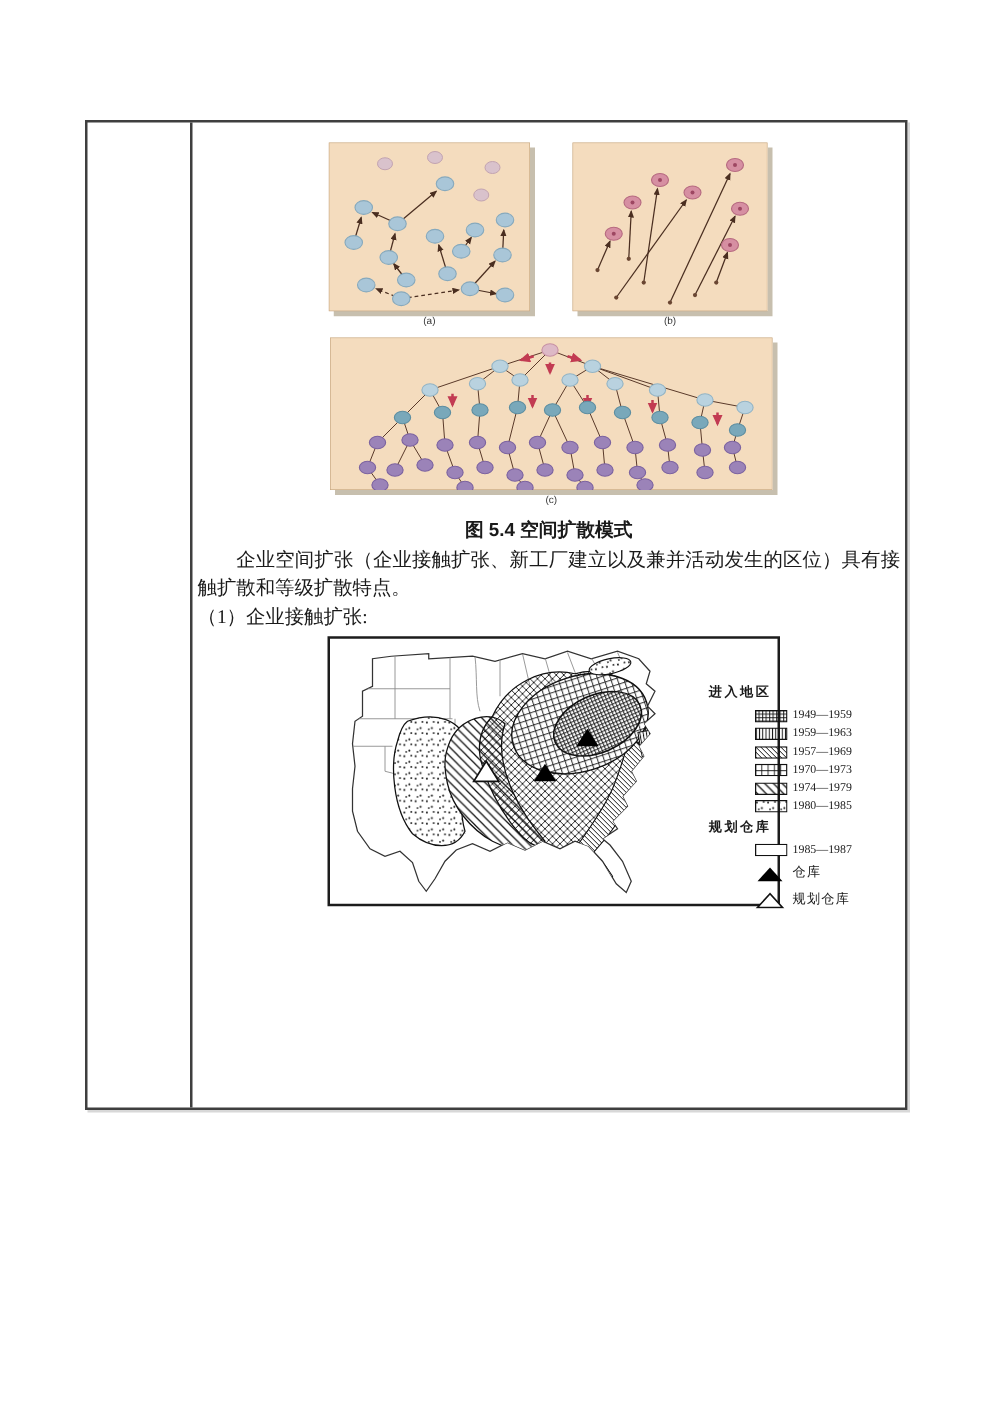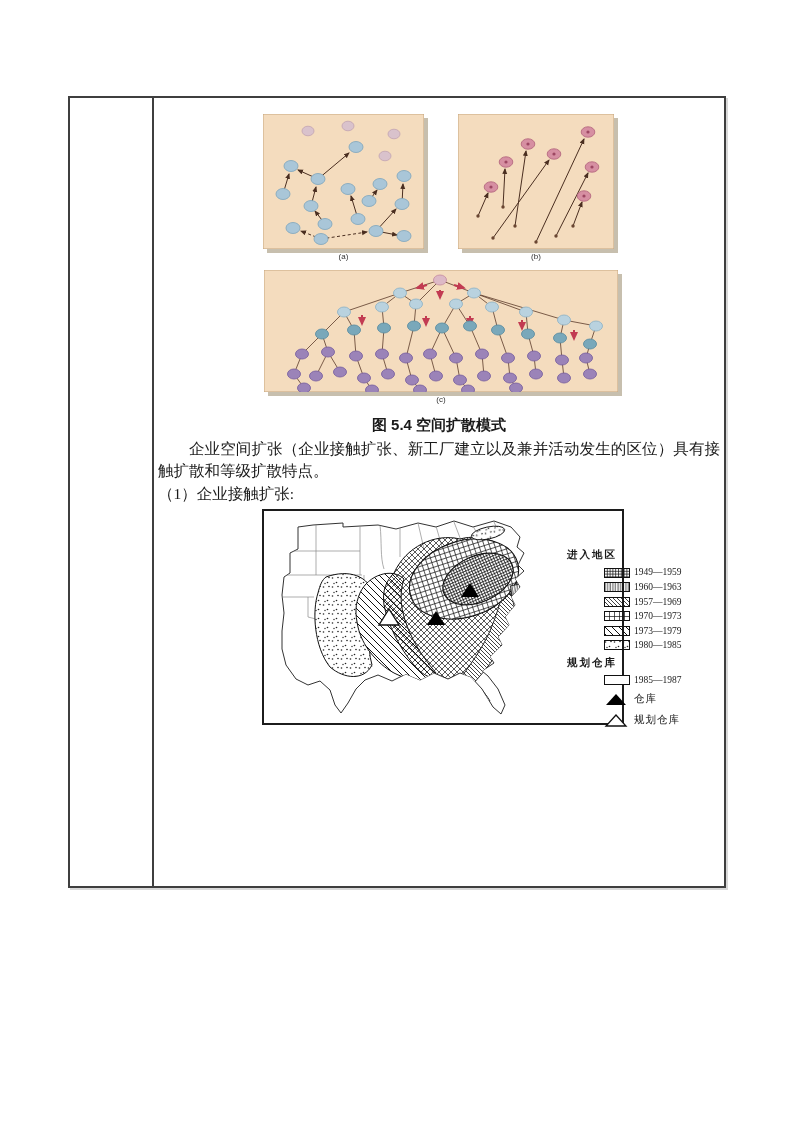--- a/index.html
+++ b/index.html
@@ -411,39 +411,39 @@
           <div class="legend-row">
             <svg class="swatch" width="26" height="10">
               <rect x="0.5" y="0.5" width="25" height="9" fill="url(#p-densegrid)" stroke="#111"></rect>
               </svg>
             <span class="lbl">1949—1959</span>
           </div>
           <div class="legend-row">
             <svg class="swatch" width="26" height="10">
               <rect x="0.5" y="0.5" width="25" height="9" fill="url(#p-vlines)" stroke="#111"></rect>
               </svg>
-            <span class="lbl">1960—1963</span>
+            <span class="lbl">1959—1963</span>
           </div>
           <div class="legend-row">
             <svg class="swatch" width="26" height="10">
               <rect x="0.5" y="0.5" width="25" height="9" fill="url(#p-diagdense)" stroke="#111"></rect>
               </svg>
             <span class="lbl">1957—1969</span>
           </div>
           <div class="legend-row">
             <svg class="swatch" width="26" height="10">
               <rect x="0.5" y="0.5" width="25" height="9" fill="url(#p-grid)" stroke="#111"></rect>
               </svg>
             <span class="lbl">1970—1973</span>
           </div>
           <div class="legend-row">
             <svg class="swatch" width="26" height="10">
               <rect x="0.5" y="0.5" width="25" height="9" fill="url(#p-diagsparse)" stroke="#111"></rect>
               </svg>
-            <span class="lbl">1973—1979</span>
+            <span class="lbl">1974—1979</span>
           </div>
           <div class="legend-row">
             <svg class="swatch" width="26" height="10">
               <rect x="0.5" y="0.5" width="25" height="9" fill="url(#p-dots)" stroke="#111"></rect>
               </svg>
             <span class="lbl">1980—1985</span>
           </div>
 
           <div class="legend-title">规划仓库</div>
           <div class="legend-row">

